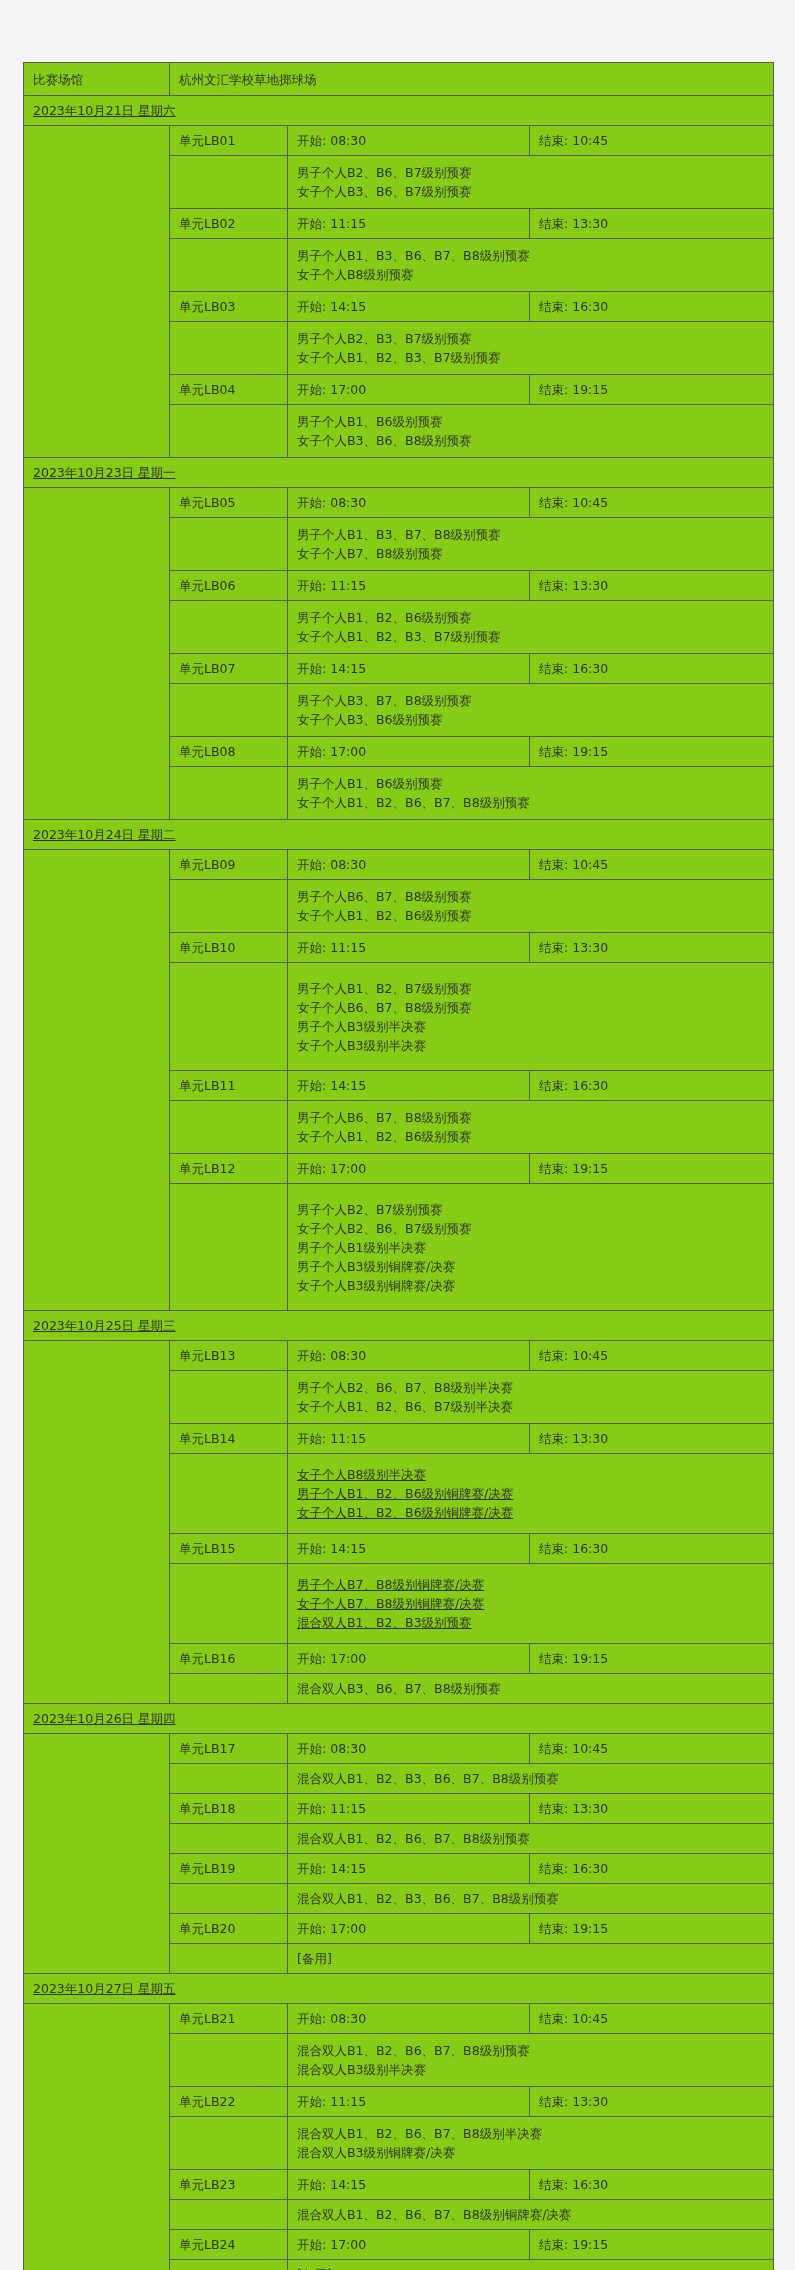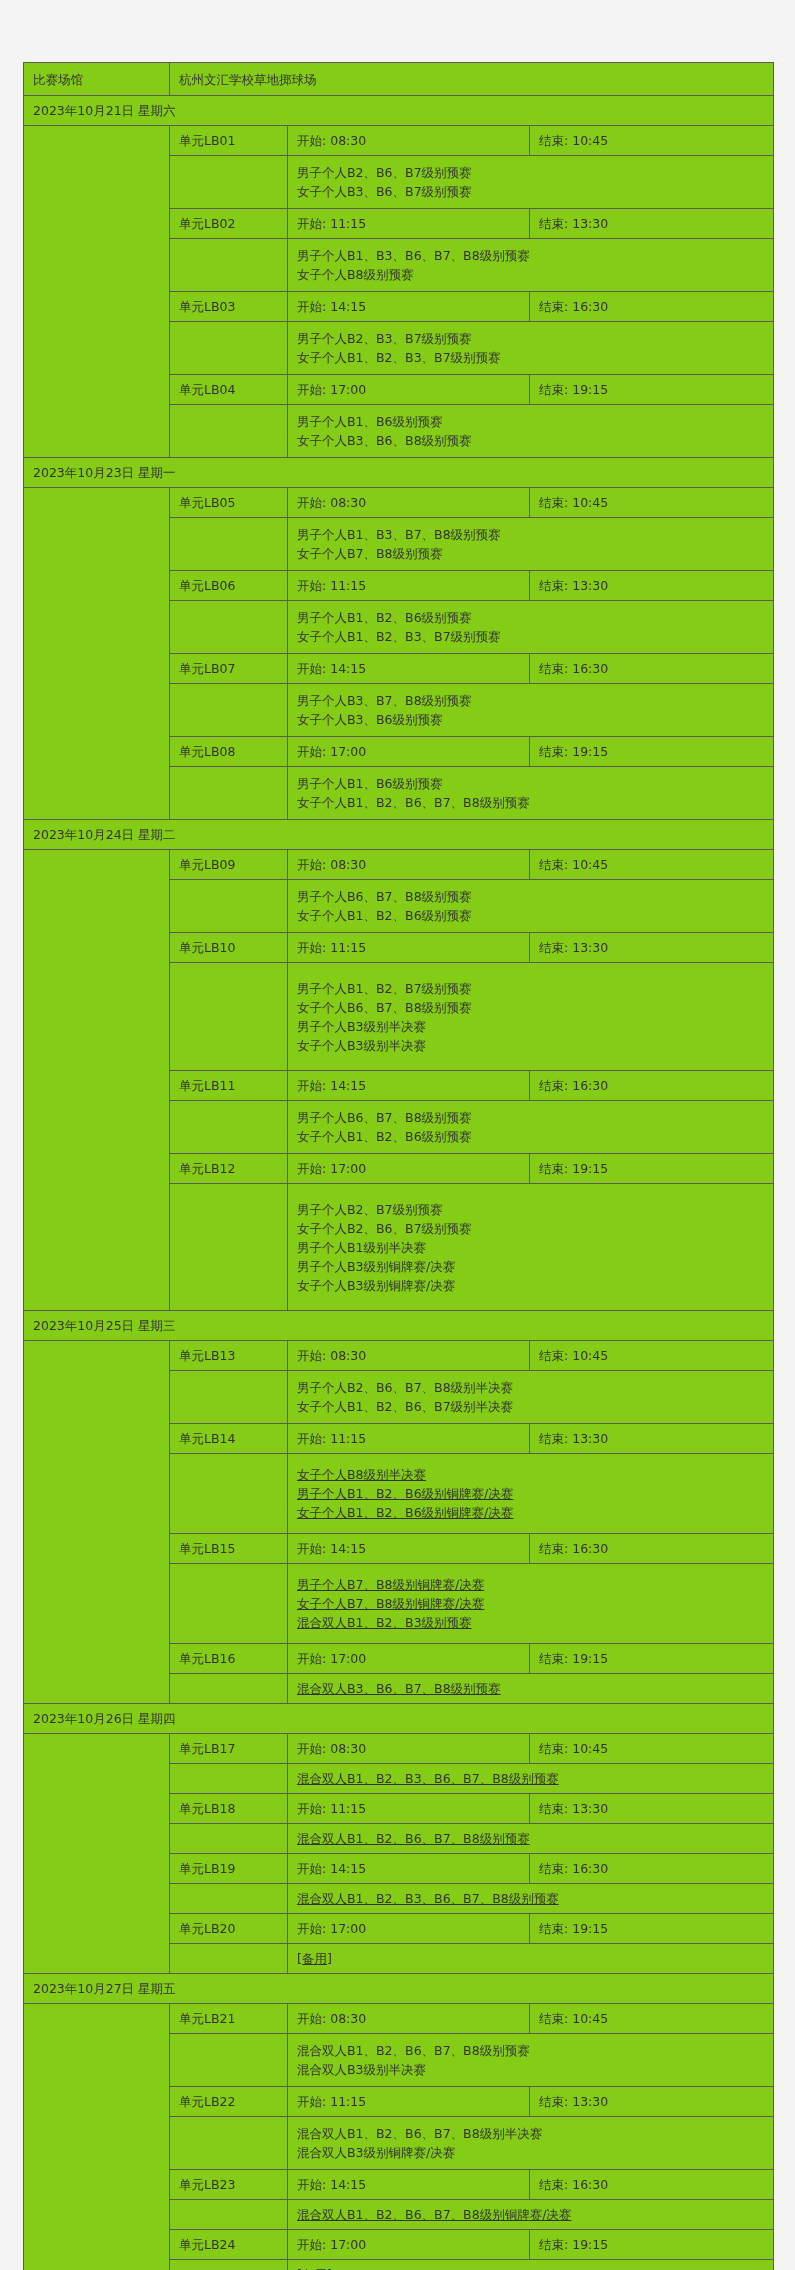--- a/index.html
+++ b/index.html
@@ -30,26 +30,26 @@
     padding: 0 9px;
     vertical-align: middle;
     line-height: 19px;
     white-space: nowrap;
   }
   .schedule col.c1 { width: 146px; }
   .schedule col.c2 { width: 118px; }
   .schedule col.c3 { width: 242px; }
   .schedule col.c4 { width: 244px; }
   .row-venue td { height: 32px; }
-  .row-date td { height: 29px; }
+  .row-date td { height: 29px; text-decoration: underline; }
   .row-time td { height: 29px; }
   .desc-cell { padding-top: 7px !important; padding-bottom: 7px !important; }
   .desc-cell.pad-lg { padding-top: 16px !important; padding-bottom: 15px !important; }
   .desc-cell.pad-md { padding-top: 11px !important; padding-bottom: 11px !important; text-decoration: underline; }
-  .desc-cell.pad-sm { padding-top: 5px !important; padding-bottom: 5px !important; text-decoration: underline; }
+  .desc-cell.pad-sm { padding-top: 5px !important; padding-bottom: 5px !important; }
   .desc-line { display: block; }
   .blank-cell { }
 </style>
 </head>
 <body>
 
 <table class="schedule">
   <colgroup>
     <col class="c1">
       <col class="c2">

